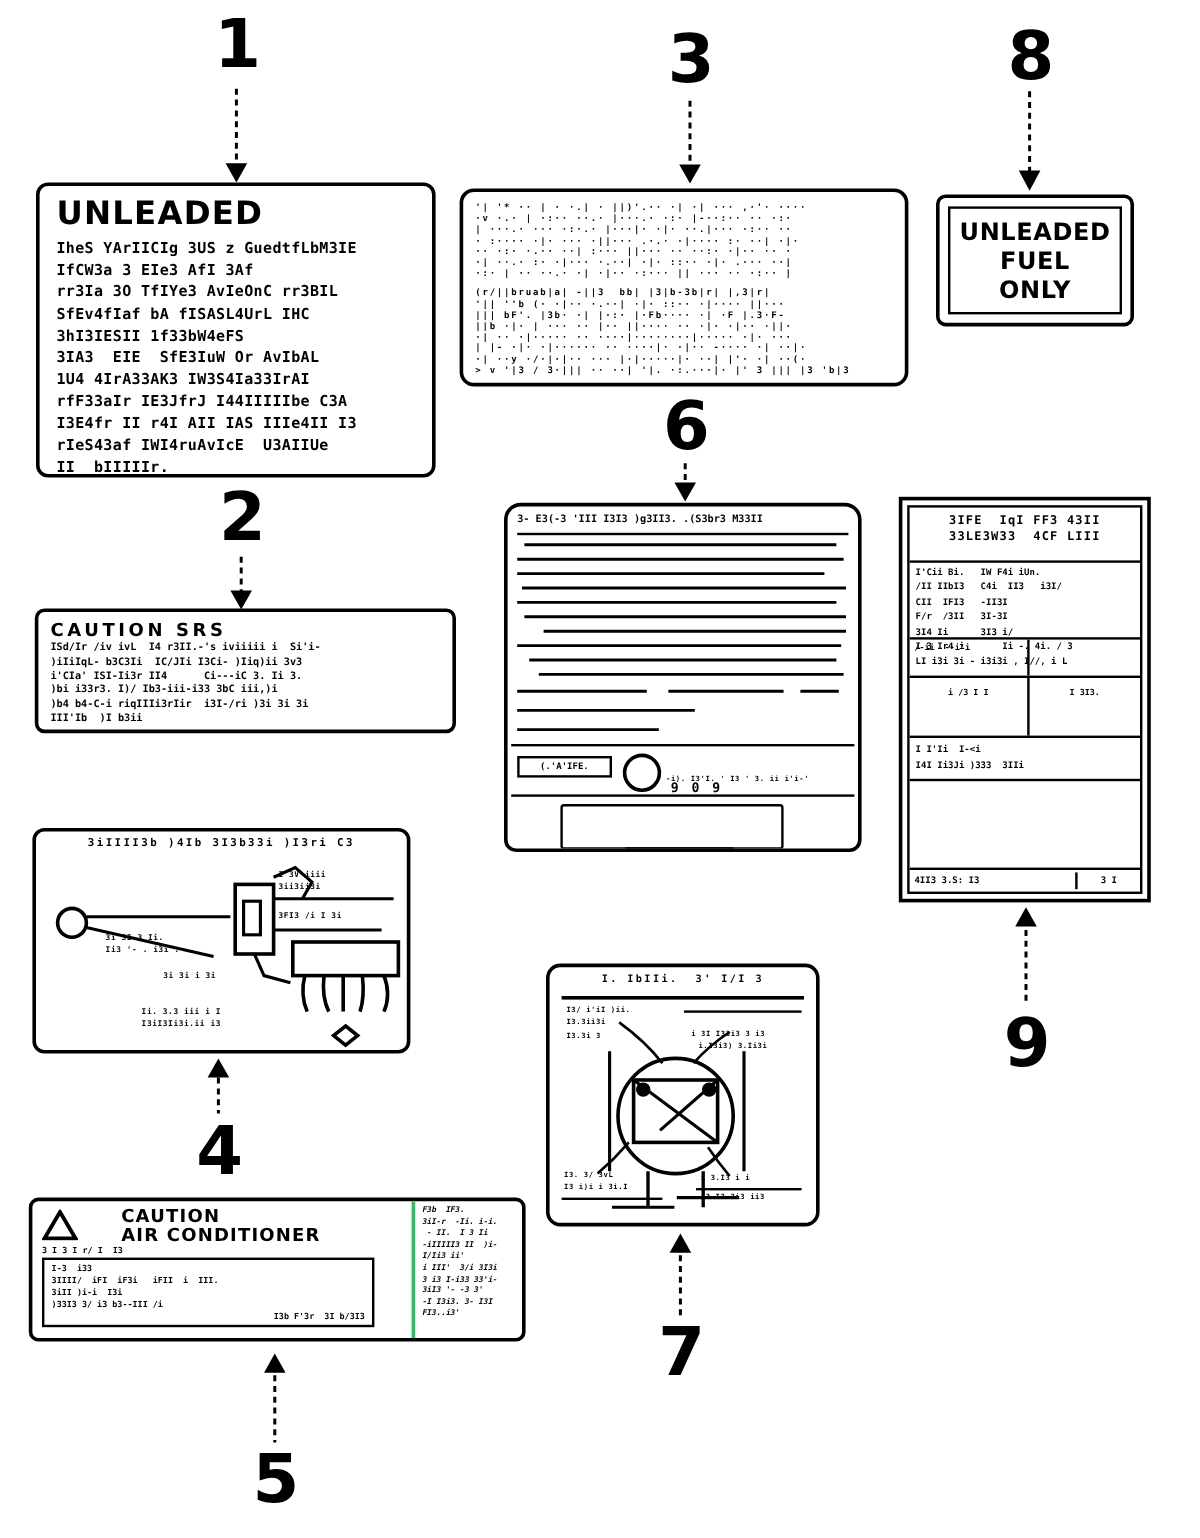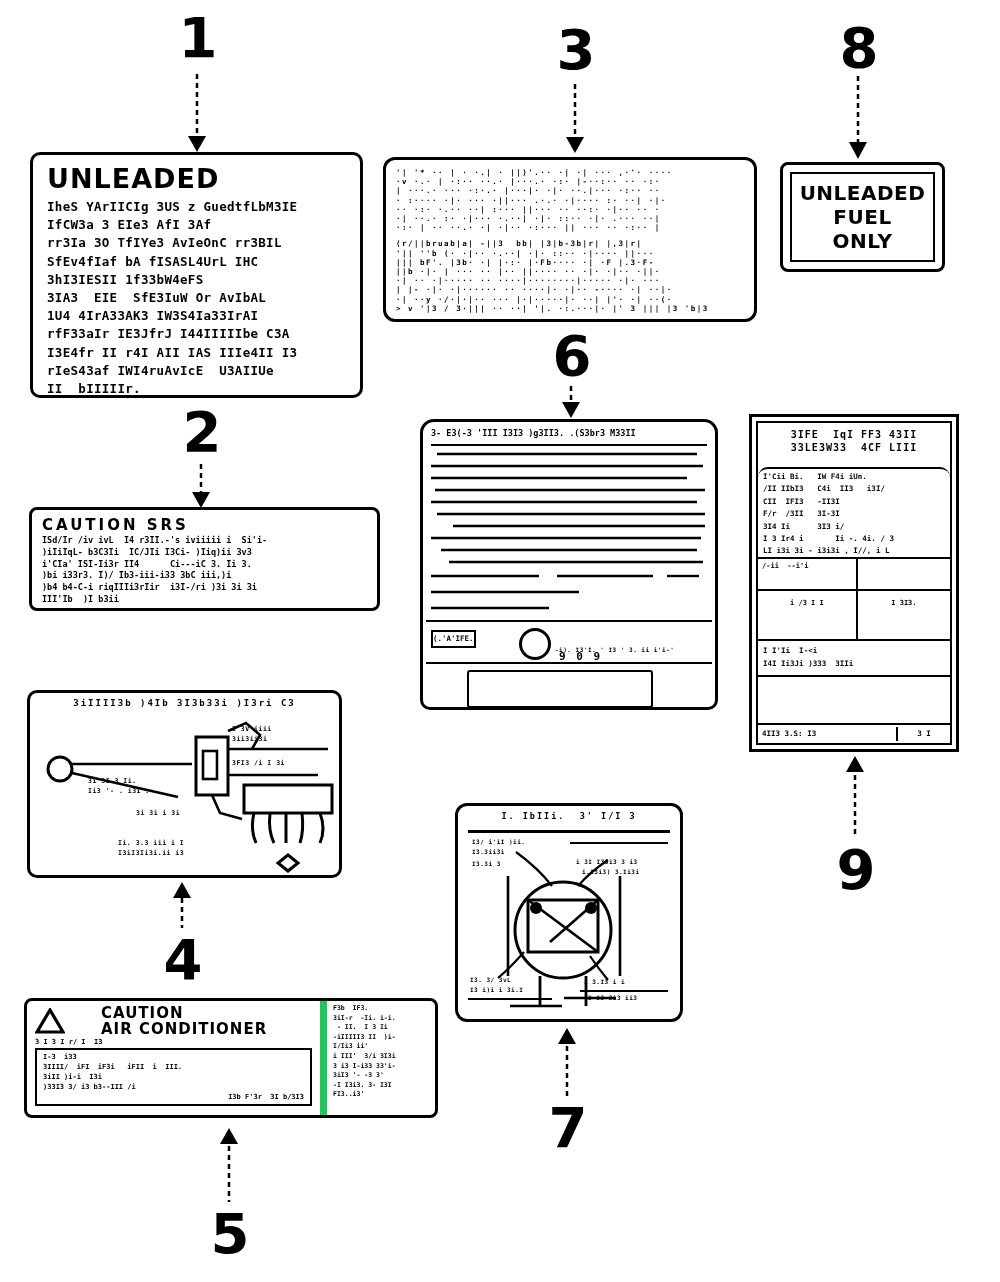--- a/index.html
+++ b/index.html
@@ -20,43 +20,43 @@
   .srs-line{font-size:8.5px;line-height:11.8px;}
   
   .fp-line{font-size:7.5px;line-height:9.2px;letter-spacing:1.5px;}
   
   .uf-inner{position:absolute;left:7px;right:7px;top:7px;bottom:7px;border:2.5px solid #000;
             display:flex;flex-direction:column;justify-content:center;text-align:center;}
   .uf-line{font-size:20px;font-weight:800;line-height:24px;letter-spacing:.5px;}
   
   .em-title{position:absolute;left:8px;right:8px;top:3px;height:19px;border-bottom:2.5px solid #000;
             font-size:8.5px;line-height:16px;white-space:nowrap;}
-  .em-box{position:absolute;border:2.5px solid #000;font-size:7.5px;line-height:12px;padding:1px 0;}
+  .em-box{position:absolute;border:2.5px solid #000;font-size:7.5px;line-height:12px;padding:1px 17px;}
   .em-circle{position:absolute;width:26px;height:26px;border:3px solid #000;border-radius:50%;}
   .em-code{position:absolute;font-size:11px;font-weight:800;letter-spacing:2px;}
   .em-note{position:absolute;font-size:6px;letter-spacing:.5px;}
   .em-rect{position:absolute;border:2.5px solid #000;border-radius:3px;}
   
   .tire-inner{position:absolute;left:4px;right:4px;top:4px;bottom:4px;border:2px solid #000;
               display:flex;flex-direction:column;}
   .tire-sec{border-top:2px solid #000;box-sizing:border-box;position:relative;}
   .tire-sec.first{border-top:none;}
   .tire-hdr{font-size:10px;font-weight:800;text-align:center;line-height:13px;padding-top:5px;letter-spacing:1px;}
   .tire-row{font-size:7.5px;line-height:12.4px;}
   .tire-cell-txt{font-size:7px;line-height:10px;}
   .tire-note{font-size:7.5px;line-height:13px;}
   .tire-foot{font-size:7.5px;line-height:16px;}
   
   .ann{position:absolute;font-size:6.5px;line-height:9px;letter-spacing:.5px;}
   .ann7{position:absolute;font-size:6px;line-height:8px;letter-spacing:.5px;}
   .d7-title{position:absolute;top:5px;left:0;right:0;text-align:center;font-size:8.5px;letter-spacing:2px;}
   
   .ac-left{position:absolute;left:0;top:0;bottom:0;width:293px;padding:4px 8px;box-sizing:border-box;}
-  .ac-right{position:absolute;right:0;top:0;bottom:0;width:115px;border-left:7px solid #22c55e;
-            padding:3px 6px;box-sizing:border-box;}
+  .ac-right{position:absolute;right:0;top:0;bottom:0;width:92px;border-left:3px solid #22c55e;
+            padding:3px 6px;box-sizing:border-box;font-style:italic;}
   .ac-title{font-size:15px;font-weight:800;line-height:16px;letter-spacing:1px;font-family:"DejaVu Sans",sans-serif;margin-left:28px;}
   .ac-sub{font-size:7px;margin-top:1px;}
   .ac-box{border:2.5px solid #000;margin-top:2px;padding:2px 6px;}
   .ac-box-line{font-size:7px;line-height:10px;}
   .ac-right-line{font-size:6.5px;line-height:9.6px;}
 </style>
 </head>
 <body>
 
 <div class="canvas">
@@ -195,21 +195,21 @@
     <div class="em-rect" style="left:44px;top:248px;width:182px;height:34px;"></div>
     <div class="hline" style="left:98px;top:284px;width:90px;height:3px;"></div>
   </div>
 
   <div class="lbl" style="left:749px;top:414px;width:210px;height:338px;">
     <div class="tire-inner">
       <div class="tire-sec first" style="height:44px;">
         <div class="tire-hdr garb">3IFE  IqI FF3 43II</div>
         <div class="tire-hdr garb" style="padding-top:0;">33LE3W33  4CF LIII</div>
       </div>
-      <div class="tire-sec" style="height:90px;padding:2px 5px;border-radius:10px;">
+      <div class="tire-sec" style="height:64px;padding:2px 5px;">
         <div class="garb tire-row">I'Cii Bi.   IW F4i iUn.</div>
         <div class="garb tire-row">/II IIbI3   C4i  II3   i3I/</div>
         <div class="garb tire-row">CII  IFI3   -II3I</div>
         <div class="garb tire-row">F/r  /3II   3I-3I</div>
         <div class="garb tire-row">3I4 Ii      3I3 i/</div>
         <div class="garb tire-row">I 3 Ir4 i       Ii -. 4i. / 3</div>
         <div class="garb tire-row">LI i3i 3i - i3i3i , I//, i L</div>
       </div>
       <div class="tire-sec" style="height:32px;">
         <div style="position:absolute;left:0;top:0;bottom:0;width:52%;border-right:2px solid #000;padding:2px 4px;box-sizing:border-box;">

